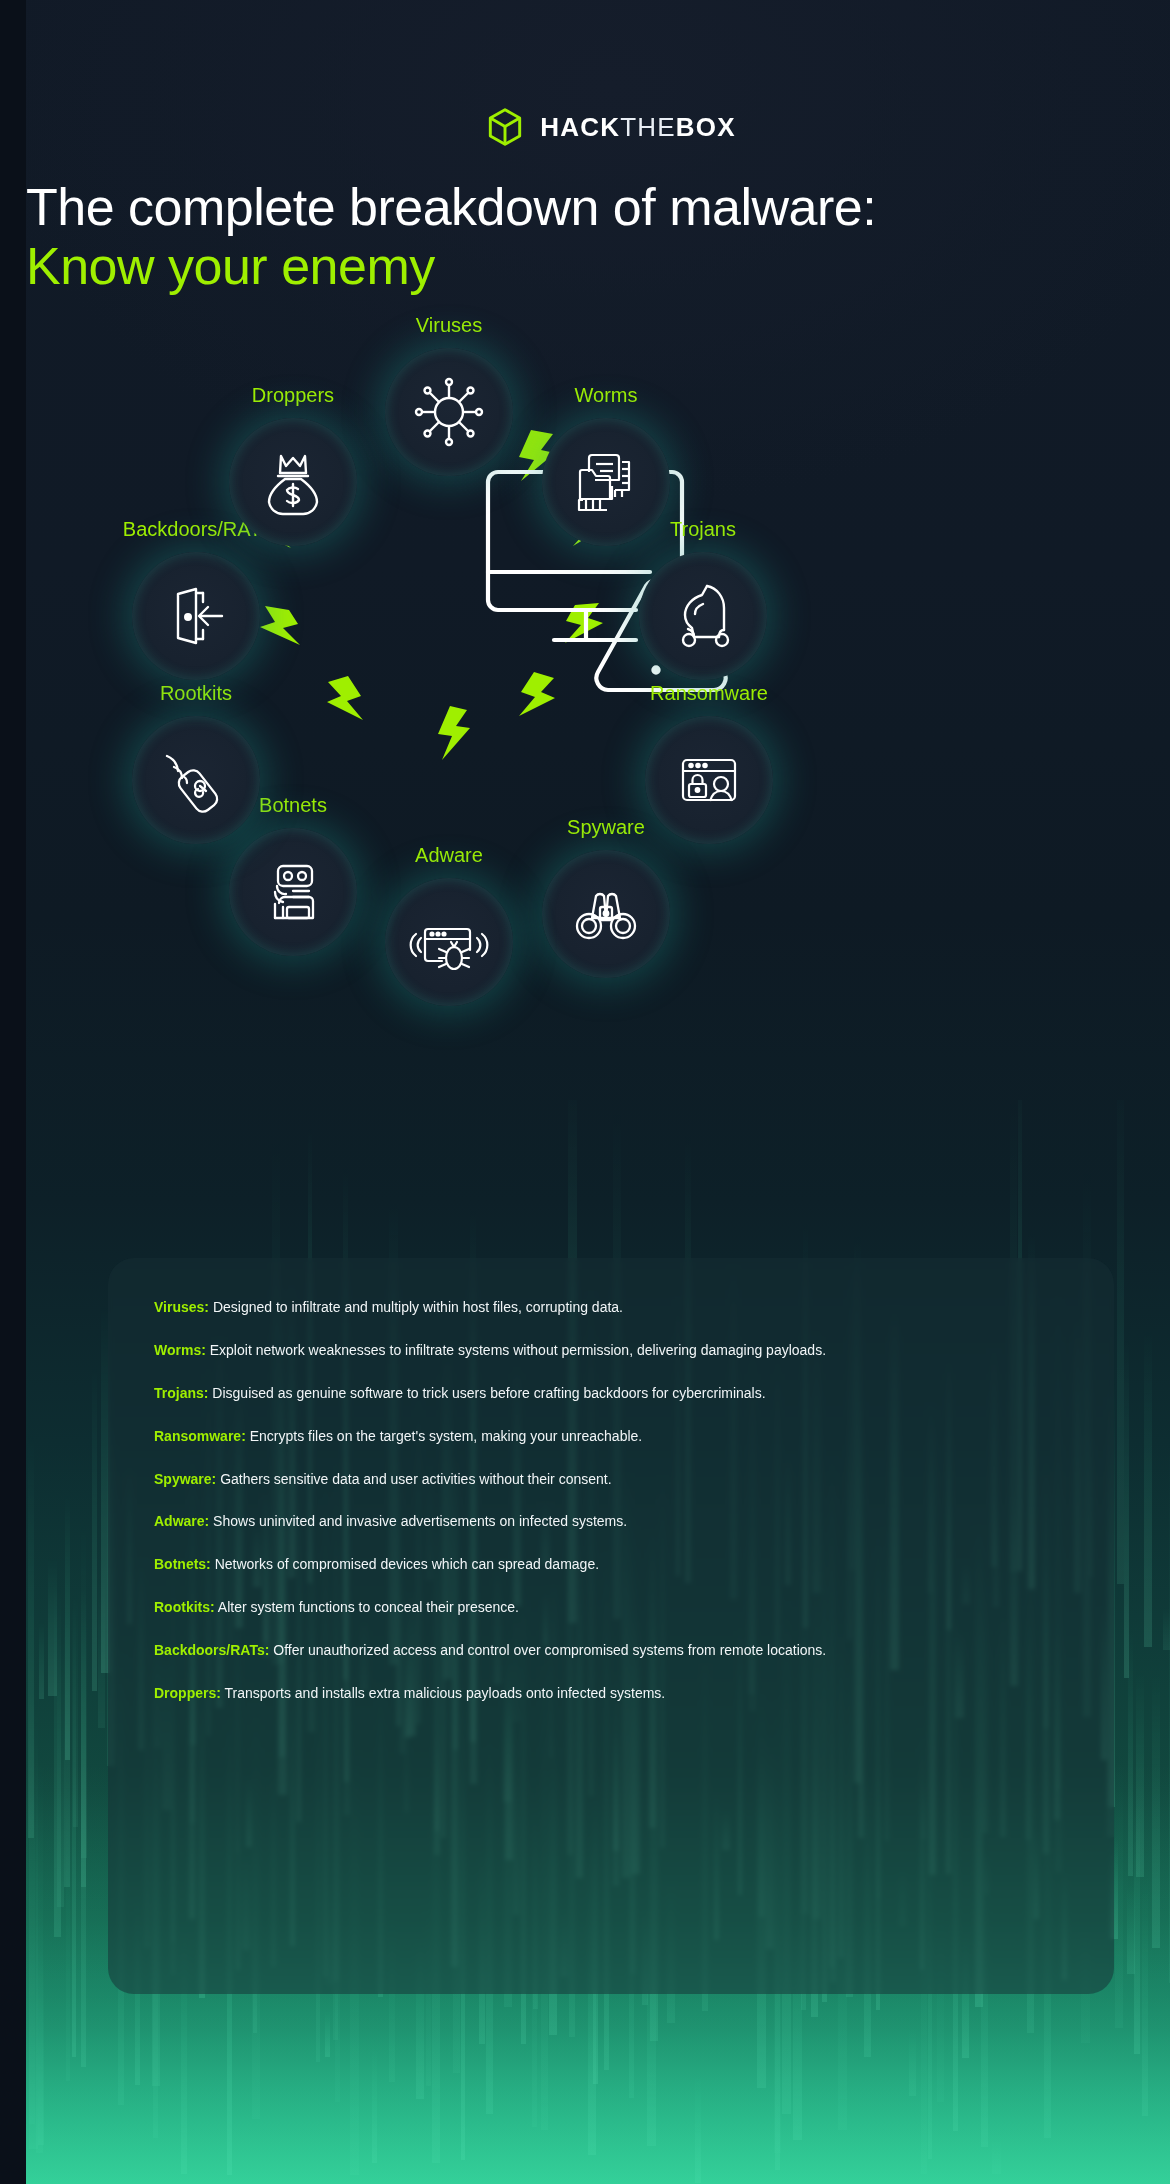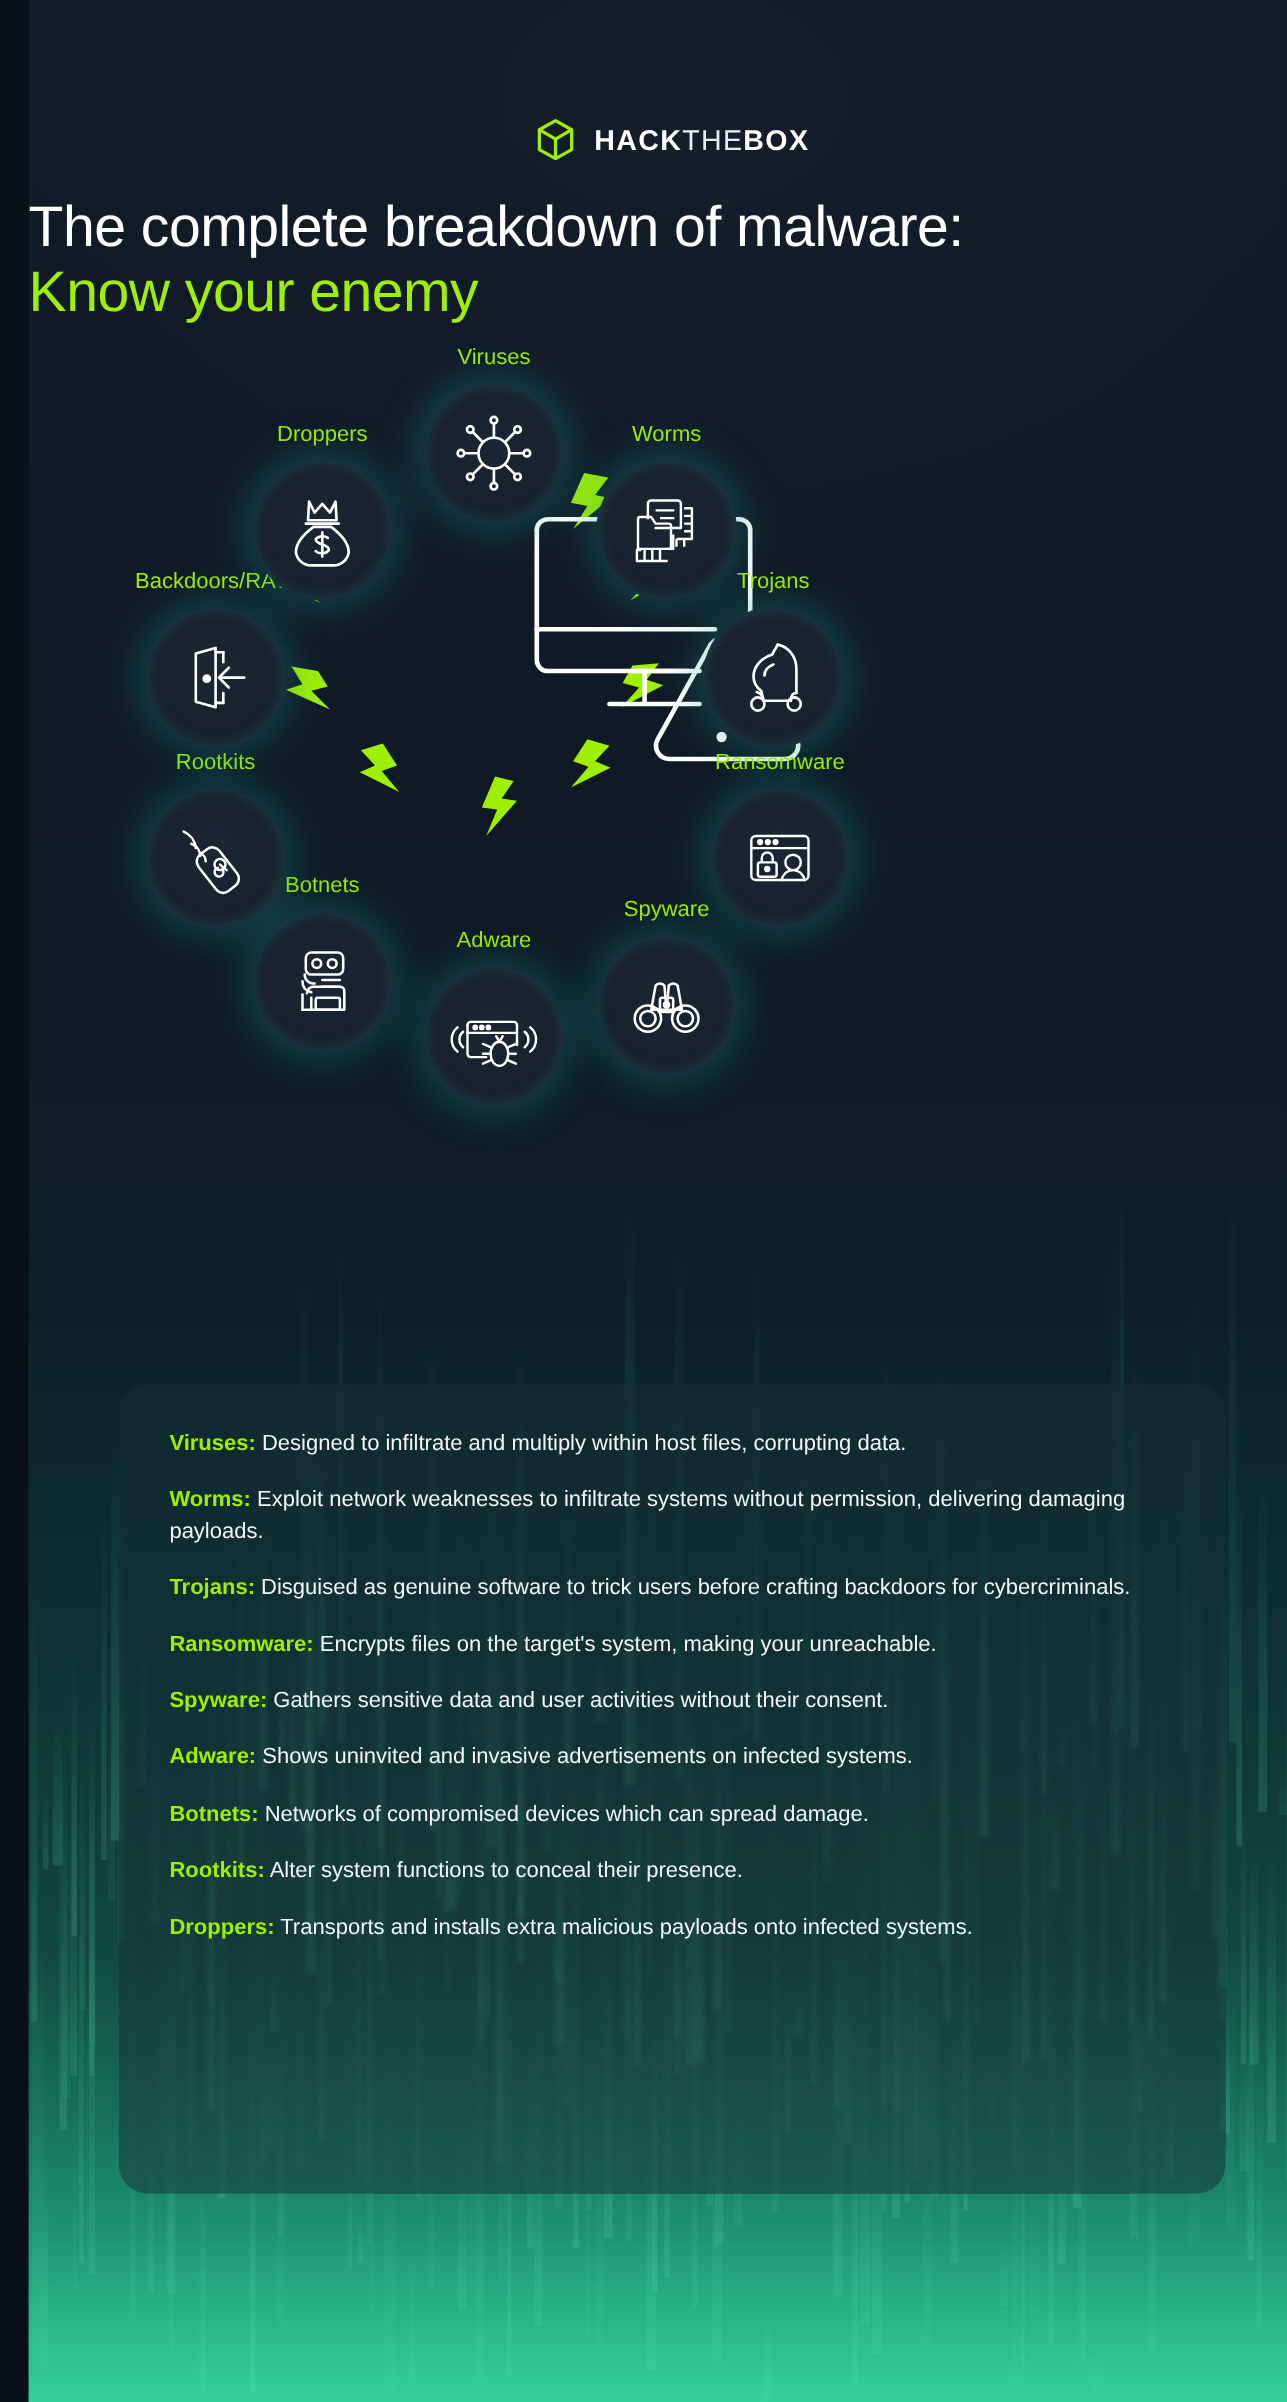--- a/index.html
+++ b/index.html
@@ -75,21 +75,21 @@
 
   
   #legend {
     position:absolute; left:82px; top:1258px; width:1006px; height:736px;
     border-radius:26px;
     background:rgba(22,46,52,.50);
     backdrop-filter:blur(2px);
     padding:40px 46px 0 46px;
   }
   .entry { margin-bottom:23px; }
-  .entry p { font-size:20px; line-height:1.42; color:#f2f6f8; font-weight:400; }
+  .entry p { font-size:14px; line-height:1.42; color:#f2f6f8; font-weight:400; }
   .entry .term { color:#9fef00; font-weight:700; }
 </style>
 </head>
 <body>
 
 <div id="page">
 
   <div id="rain">
       <i style="left: 3.40939px; width: 8.53811px; height: 460.061px; bottom: 35.4697px; opacity: 0.28;"></i>
       <i style="left: 1.88367px; width: 5.91925px; height: 408.175px; bottom: 346.218px; opacity: 0.5;"></i>
@@ -611,17 +611,20 @@
     <div class="entry">
         <p><span class="term">Adware:</span><span> Shows uninvited and invasive advertisements on infected systems.</span></p>
       </div>
     <div class="entry">
         <p><span class="term">Botnets:</span><span>  Networks of compromised devices which can spread damage.</span></p>
       </div>
     <div class="entry">
         <p><span class="term">Rootkits:</span><span> Alter system functions to conceal their presence.</span></p>
       </div>
     <div class="entry">
+        <p><span class="term">Backdoors/RATs:</span><span> Offer unauthorized access and control over compromised systems from remote locations.</span></p>
+      </div>
+    <div class="entry">
         <p><span class="term">Droppers:</span><span> Transports and installs extra malicious payloads onto infected systems.</span></p>
       </div>
   </div>
 
 </div>
 
 </body></html>

